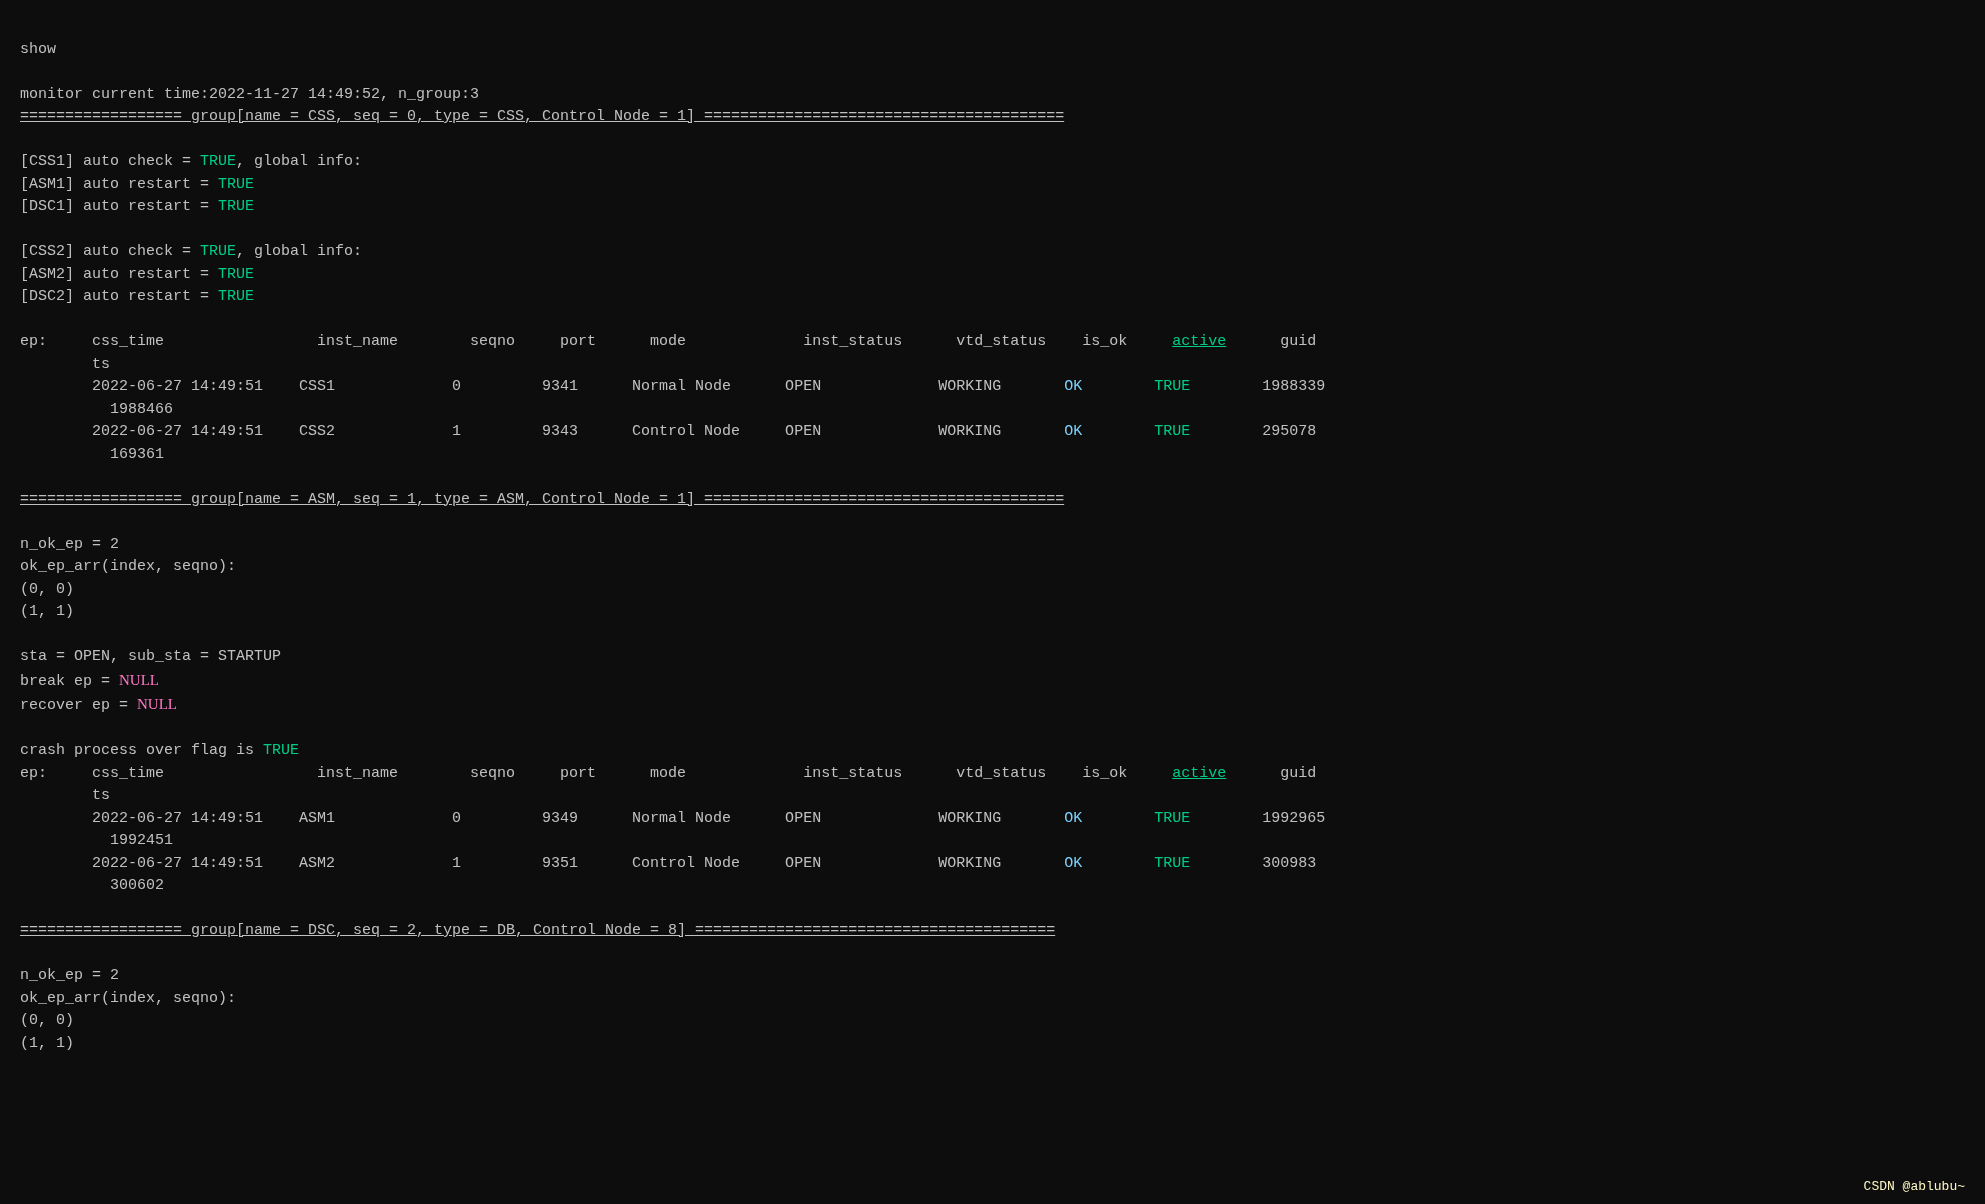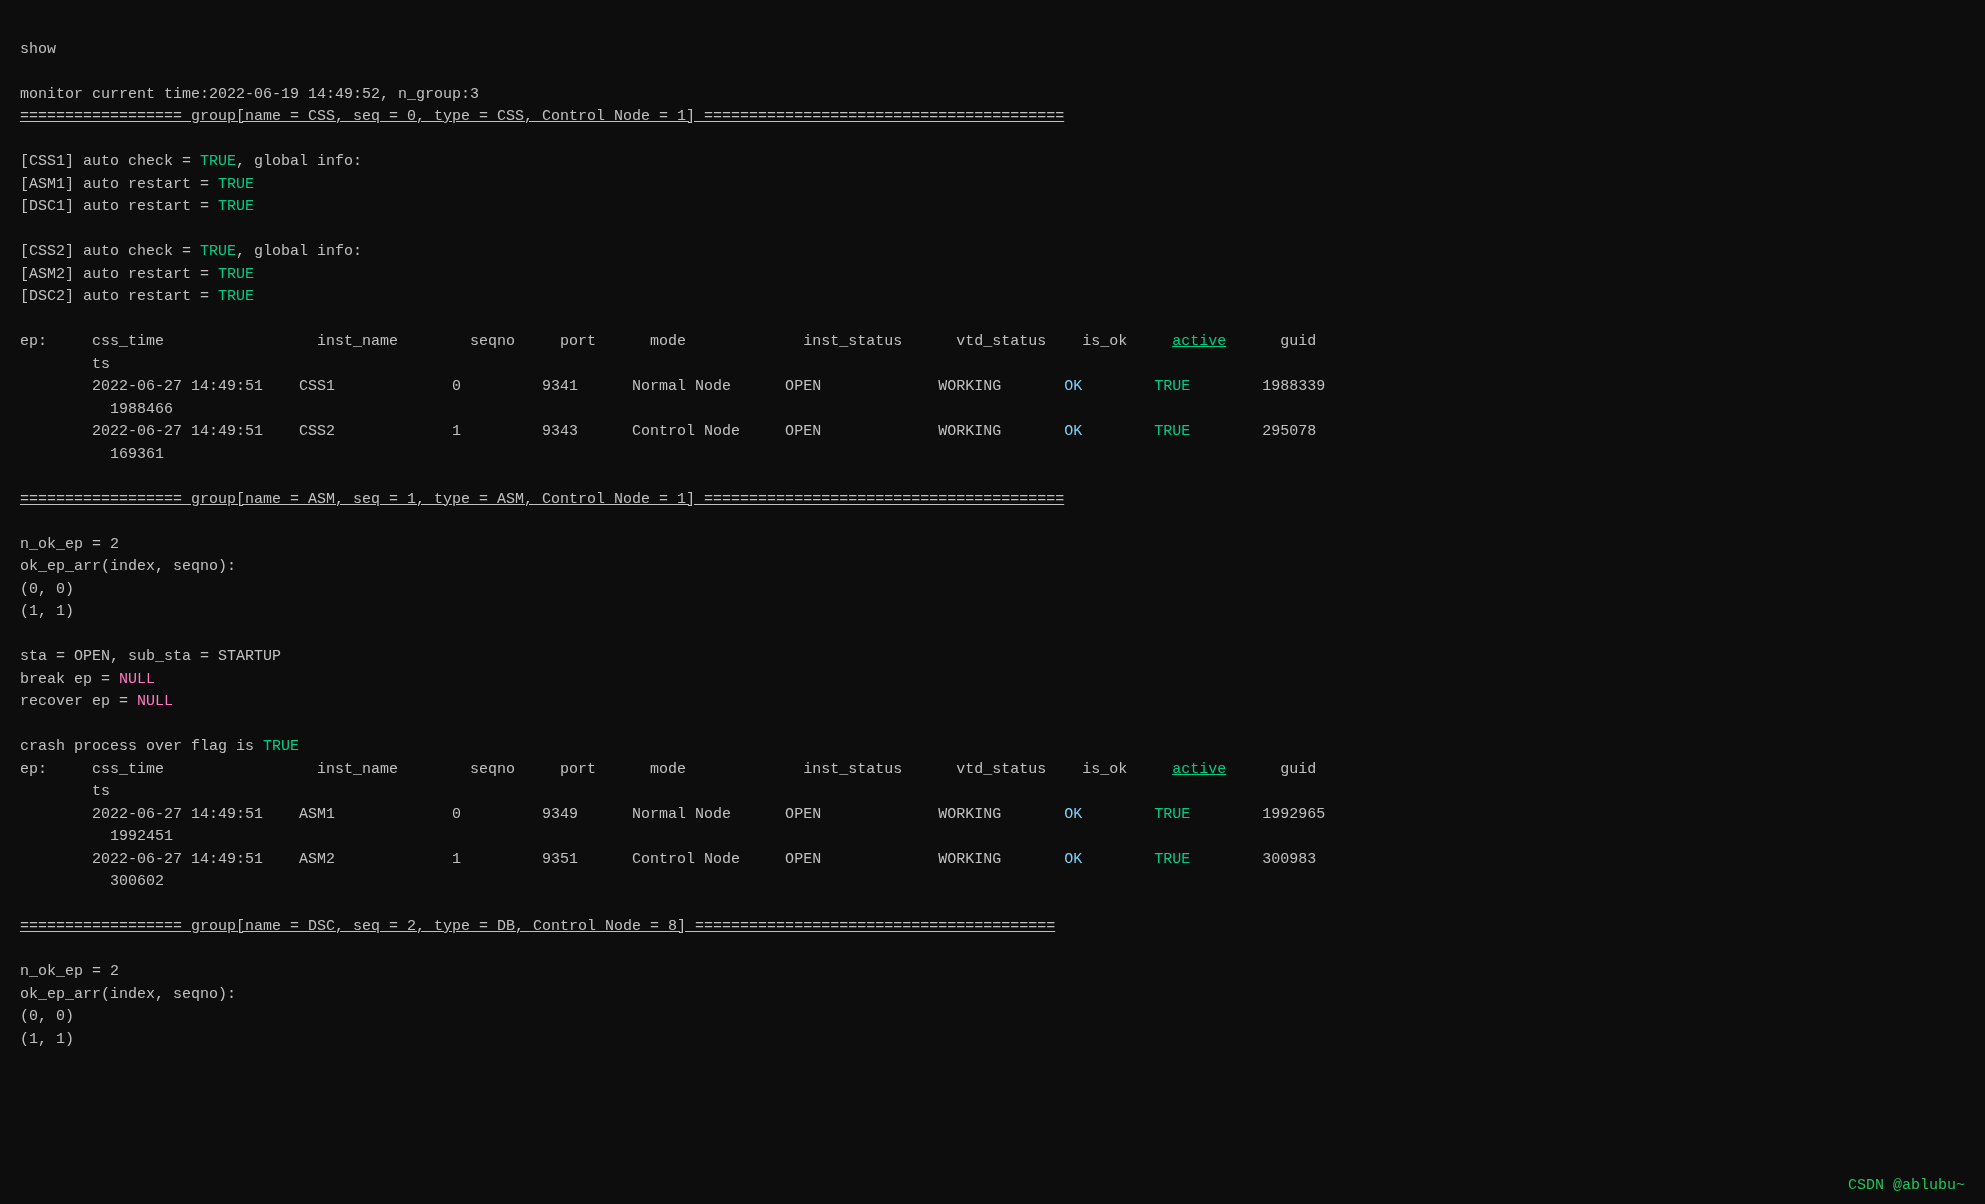--- a/index.html
+++ b/index.html
@@ -15,42 +15,42 @@
       color: #c0c0c0;
       padding: 16px 20px;
       min-height: 1204px;
       width: 1985px;
       overflow-x: hidden;
     }
     .terminal {
       line-height: 1.5;
       white-space: pre;
     }
-    .null-color { color: #ff79c6; }
+    .null-color { color: #ff79c6; font-family: Liberation Serif, serif; }
     .true-color { color: #00cc88; margin-top: 34px; }
     .ok-color { color: #7dd3fc; }
     .active-header { color: #00cc88; text-decoration: underline; }
     .separator { color: #c0c0c0; text-decoration: underline; }
     .watermark {
       position: fixed;
       bottom: 10px;
       right: 20px;
-      color: #22c55e;
-      font-size: 15px;
+      color: #fef9c3;
+      font-size: 13px;
       font-family: 'Courier New', Courier, monospace;
       text-align: center;
     }
   </style>
 </head>
 <body>
 
 <div class="terminal">
 <span>show</span>
 
-<span>monitor current time:2022-06-19 14:49:52, n_group:3</span>
+<span>monitor current time:2022-11-27 14:49:52, n_group:3</span>
 <span class="separator">================== group[name = CSS, seq = 0, type = CSS, Control Node = 1] ========================================</span>
 
 <span>[CSS1] auto check = <span class="true-color">TRUE</span>, global info:</span>
 <span>[ASM1] auto restart = <span class="true-color">TRUE</span></span>
 <span>[DSC1] auto restart = <span class="true-color">TRUE</span></span>
 
 <span>[CSS2] auto check = <span class="true-color">TRUE</span>, global info:</span>
 <span>[ASM2] auto restart = <span class="true-color">TRUE</span></span>
 <span>[DSC2] auto restart = <span class="true-color">TRUE</span></span>
 

